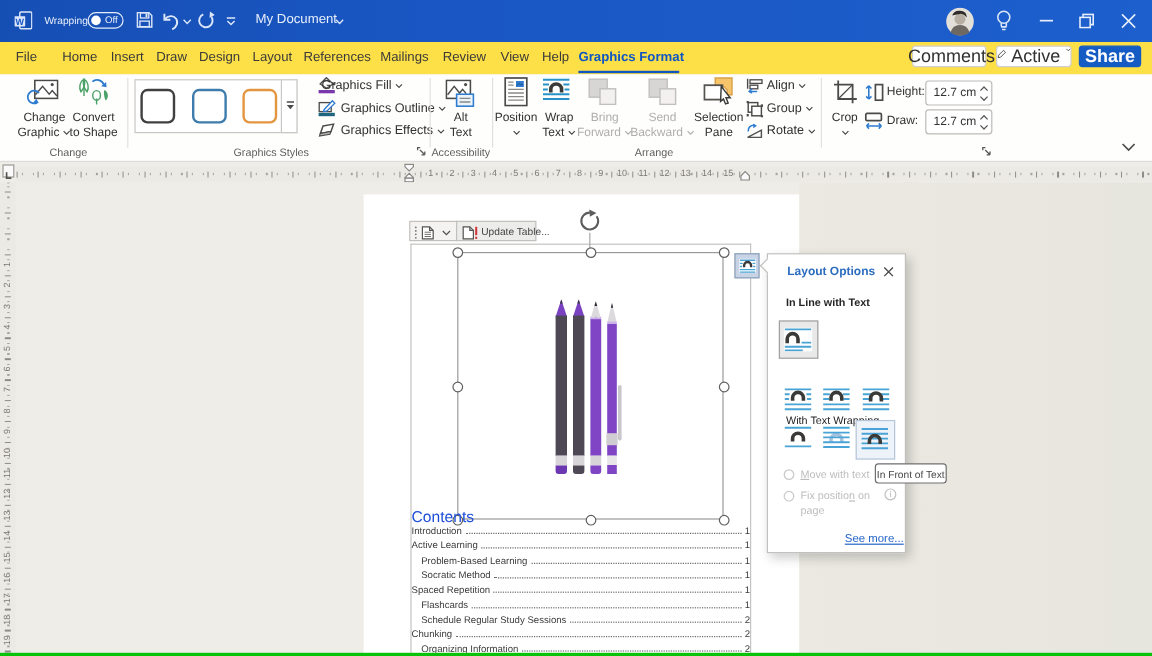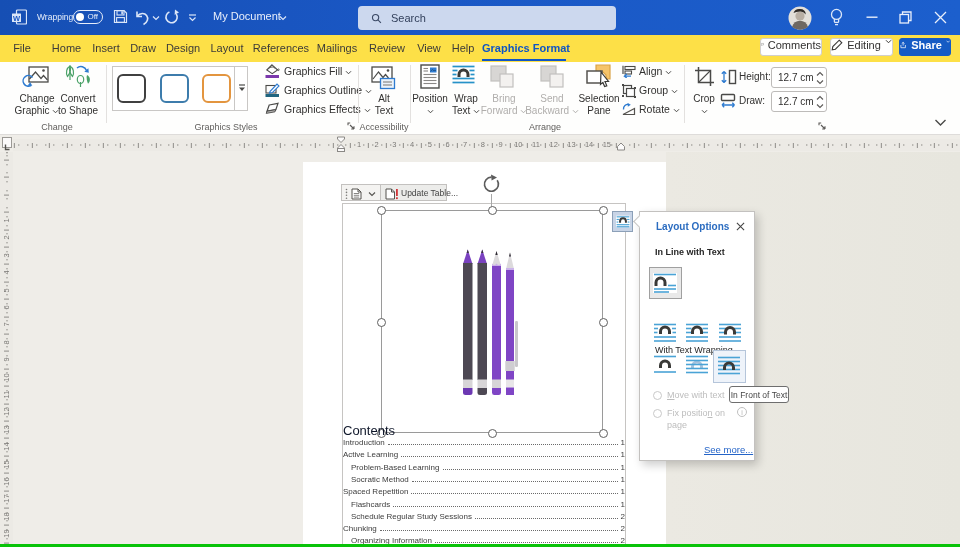--- a/index.html
+++ b/index.html
@@ -8,21 +8,21 @@
 #app{position:absolute;left:0;top:0;width:960px;height:547px;}
 .abs{position:absolute;}
 
 #titlebar{position:absolute;left:0;top:0;width:960px;height:35px;background:linear-gradient(90deg,#164fb4 0%,#1a57c4 40%,#1c5fcd 100%);}
 #titlebar .wtxt{color:#e8effb;font-size:11px;}
 #searchbox{position:absolute;left:358px;top:6px;width:258px;height:24px;background:#ccd8ee;border-radius:4px;color:#33415c;font-size:11px;display:flex;align-items:center;}
 
 #tabrow{position:absolute;left:0;top:35px;width:960px;height:27px;background:#fde047;}
 .tab{position:absolute;top:0;height:26px;line-height:26px;font-size:11px;color:#3b3a39;text-align:center;white-space:nowrap;}
 .tab.active{color:#0f55c4;font-weight:bold;border-bottom:2.5px solid #0f55c4;}
-.pillbtn{position:absolute;top:3px;height:18px;background:#fff;border:1px solid #d1cfcd;border-radius:3px;font-size:11px;color:#323130;display:flex;align-items:flex-start;justify-content:center;gap:4px;}
+.pillbtn{position:absolute;top:3px;height:18px;background:#fff;border:1px solid #d1cfcd;border-radius:3px;font-size:15px;color:#323130;display:flex;align-items:flex-start;justify-content:center;gap:4px;}
 
 #ribbon{position:absolute;left:0;top:62px;width:960px;height:73px;background:#fefefd;border-bottom:1px solid #dedcda;}
 .glabel{position:absolute;top:60px;font-size:9px;color:#605e5c;text-align:center;}
 .gsep{position:absolute;top:3px;height:58px;width:1px;background:#e3e1df;}
 .bigtxt{position:absolute;font-size:10px;color:#323130;text-align:center;line-height:11.5px;}
 .graytxt{color:#b0aeac !important;}
 .rowtxt{position:absolute;font-size:10.5px;color:#323130;white-space:nowrap;}
 
 #hrulerzone{position:absolute;left:0;top:135px;width:960px;height:17px;background:#efede8;}
 #hruler{position:absolute;left:13px;top:4px;width:947px;height:12px;background:#eceae5;
@@ -95,27 +95,20 @@
     </svg>
 
     <svg class="abs" style="left:188px;top:14px" width="9" height="8" viewBox="0 0 9 8">
       <line x1="1" y1="1" x2="8" y2="1" stroke="#dbe6f8" stroke-width="1.2"></line>
       <polyline points="1.5,3.5 4.5,6.5 7.5,3.5" fill="none" stroke="#dbe6f8" stroke-width="1.2"></polyline>
     </svg>
     <span class="wtxt abs" style="left:213px;top:10px;font-size:11px;">My Document</span>
     <svg class="abs" style="left:279px;top:15px" width="8" height="6" viewBox="0 0 8 6">
         <polyline points="1,1.5 4,4.5 7,1.5" fill="none" stroke="#dbe6f8" stroke-width="1.2"></polyline>
       </svg>
-    <div id="searchbox">
-      <svg style="margin-left:13px" width="11" height="11" viewBox="0 0 12 12">
-          <circle cx="5" cy="5" r="3.4" fill="none" stroke="#3c4a66" stroke-width="1.2"></circle>
-          <line x1="7.6" y1="7.6" x2="10.8" y2="10.8" stroke="#3c4a66" stroke-width="1.2"></line>
-        </svg>
-      <span style="margin-left:9px">Search</span>
-    </div>
 
     <svg class="abs" style="left:788px;top:6px" width="24" height="24" viewBox="0 0 24 24">
       <circle cx="12" cy="12" r="11.5" fill="#e3e0da"></circle>
       <circle cx="12" cy="10" r="4.6" fill="#b8afa4"></circle>
       <path d="M5.5 7 Q7 2.5 12 3 Q17.5 3 17.8 8.5 Q15 5.2 12 5.6 Q8 6 5.5 7 Z" fill="#2f2b28"></path>
       <path d="M4 21 Q6 14.8 12 14.8 Q18 14.8 20 21 Q16 23.8 12 23.8 Q8 23.8 4 21 Z" fill="#6e6862"></path>
     </svg>
 
     <svg class="abs" style="left:829px;top:8px" width="15" height="19" viewBox="0 0 15 19">
       <circle cx="7.5" cy="6.4" r="5" fill="none" stroke="#dbe6f8" stroke-width="1.3"></circle>
@@ -150,21 +143,21 @@
     <div class="pillbtn" style="left:760px;width:62px;">
       <svg width="12" height="11" viewBox="0 0 12 11">
           <path d="M1 1 H11 V7.5 H5.5 L3 10 V7.5 H1 Z" fill="none" stroke="#3b3a39" stroke-width="1.1"></path>
         </svg>
       <span>Comments</span>
     </div>
     <div class="pillbtn" style="left:830px;width:63px;">
       <svg width="12" height="12" viewBox="0 0 12 12">
           <path d="M8.2 1.2 L10.8 3.8 L4.4 10.2 L1.2 10.8 L1.8 7.6 Z" fill="none" stroke="#3b3a39" stroke-width="1.1"></path>
         </svg>
-      <span>Editing</span>
+      <span>Active</span>
       <svg width="7" height="5" viewBox="0 0 8 6">
           <polyline points="1,1.5 4,4.5 7,1.5" fill="none" stroke="#3b3a39" stroke-width="1.2"></polyline>
         </svg>
     </div>
     <div class="pillbtn" style="left:899px;width:52px;background:#155bc4;border-color:#155bc4;color:#fff;font-weight:bold;">
       <svg width="12" height="12" viewBox="0 0 12 12">
           <path d="M1.5 6 V10.5 H9 V6" fill="none" stroke="#fff" stroke-width="1.2"></path>
           <path d="M5.2 7 V1.8 M5.2 1.5 L2.8 3.8 M5.2 1.5 L7.6 3.8" fill="none" stroke="#fff" stroke-width="1.2"></path>
         </svg>
       <span>Share</span>
@@ -209,21 +202,21 @@
       <path d="M1 3.5 L7 3.5 L4 7 Z" fill="#4a4a48"></path>
     </svg>
     <div class="glabel" style="left:186px;width:80px;text-align:center;">Graphics Styles</div>
 
     <svg class="abs" style="left:265px;top:2px" width="15" height="14" viewBox="0 0 15 14">
       <rect x="0.5" y="11" width="13.5" height="3" fill="#7b38ac"></rect>
       <path d="M7 0.8 L12.6 6 L7.2 9.6 L1.8 6 Z" fill="#fff" stroke="#4a4a48" stroke-width="1.1"></path>
       <path d="M12.2 5.2 C13.8 7.6 14.6 6.4 13.6 4.6" fill="none" stroke="#4a4a48" stroke-width="1"></path>
       <path d="M4.6 4.2 A3.4 3.4 0 0 1 9.8 4.2" fill="none" stroke="#4a4a48" stroke-width="0.9"></path>
     </svg>
-    <span class="rowtxt" style="left:284px;top:3px;">Graphics Fill <svg width="7" height="5" viewBox="0 0 8 6">
+    <span class="rowtxt" style="left:268px;top:3px;">Graphics Fill <svg width="7" height="5" viewBox="0 0 8 6">
           <polyline points="1,1.5 4,4.5 7,1.5" fill="none" stroke="#4a4a48" stroke-width="1.2"></polyline>
         </svg></span>
     <svg class="abs" style="left:265px;top:21px" width="15" height="14" viewBox="0 0 15 14">
       <rect x="0.5" y="11" width="13.5" height="3" fill="#20657f"></rect>
       <rect x="1" y="2.5" width="10" height="7.5" fill="none" stroke="#4a4a48" stroke-width="1.1"></rect>
       <path d="M5 8.5 L12 1 L14 3 L7.5 9.5 L4.5 10 Z" fill="#fff" stroke="#2e7bd0" stroke-width="1.1"></path>
     </svg>
     <span class="rowtxt" style="left:284px;top:22px;">Graphics Outline <svg width="7" height="5" viewBox="0 0 8 6">
           <polyline points="1,1.5 4,4.5 7,1.5" fill="none" stroke="#4a4a48" stroke-width="1.2"></polyline>
         </svg></span>
@@ -497,21 +490,21 @@
 
     <div class="handle" style="left:376.5px;top:206px;"></div>
     <div class="handle" style="left:487.5px;top:205.5px;"></div>
     <div class="handle" style="left:598.5px;top:206px;"></div>
     <div class="handle" style="left:376.5px;top:317.5px;"></div>
     <div class="handle" style="left:598.5px;top:317.5px;"></div>
     <div class="handle" style="left:376.5px;top:429px;"></div>
     <div class="handle" style="left:487.5px;top:429px;"></div>
     <div class="handle" style="left:598.5px;top:429px;"></div>
 
-    <div class="abs" style="left:343px;top:423px;font-size:13px;color:#0f172a;">Contents</div>
+    <div class="abs" style="left:343px;top:423px;font-size:13px;color:#1d4ed8;">Contents</div>
     <div class="tocrow" style="top:437px;">
         <span>Introduction</span>
         <div class="dotlead"></div>
         <span>1</span>
       </div>
     <div class="tocrow" style="top:449.3px;">
         <span>Active Learning</span>
         <div class="dotlead"></div>
         <span>1</span>
       </div>

